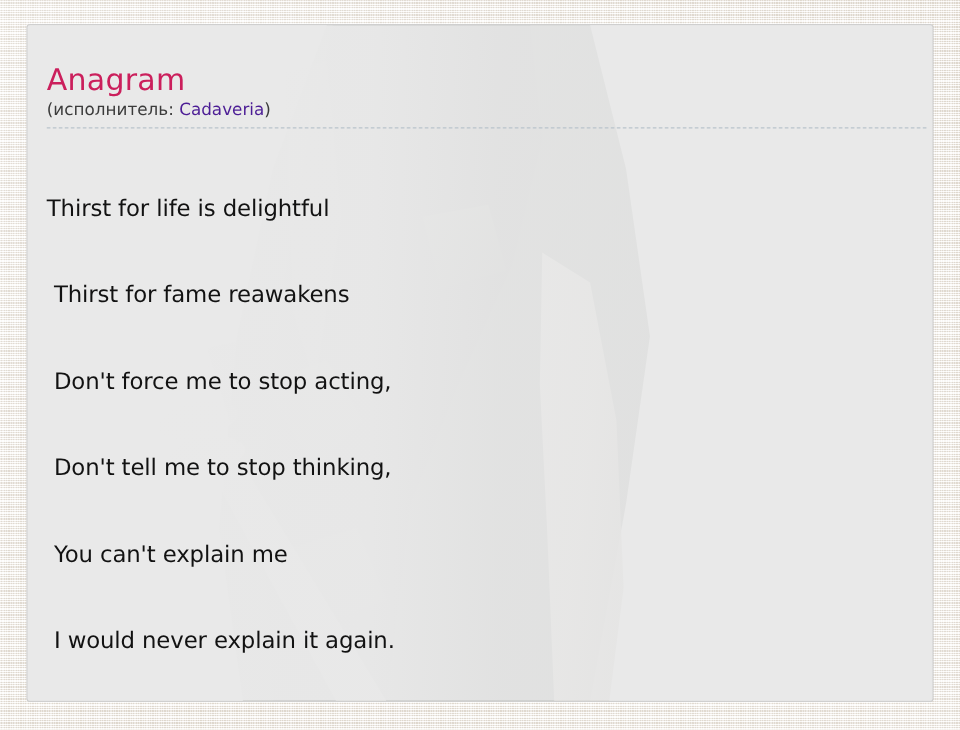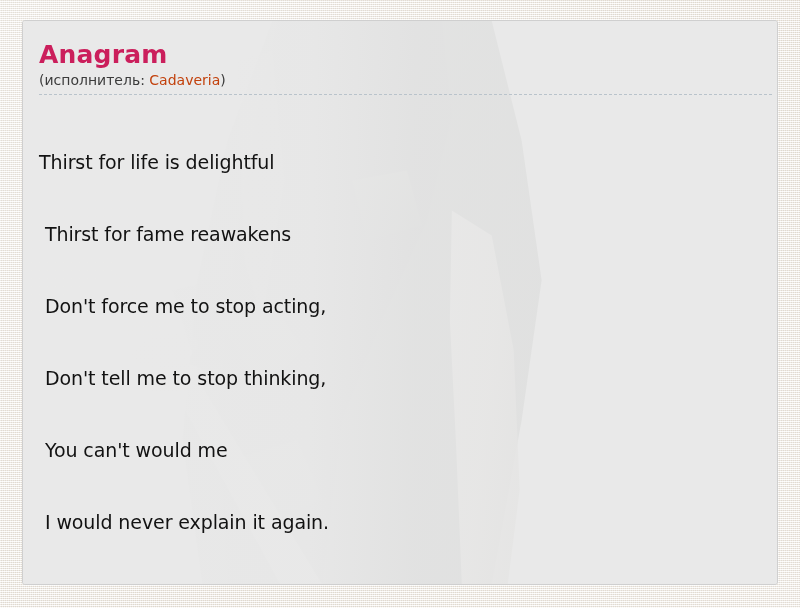--- a/index.html
+++ b/index.html
@@ -71,36 +71,36 @@
   }
 
   #card-content {
     position: relative;
     padding: 16px 14px 0 14px;
   }
 
   
   #song-title {
     font-size: 25px;
-    font-weight: bold;
+    font-weight: normal;
     color: #cb1f5c;
-    margin: 4px 0 2px 2px;
+    margin: 16px 0 2px 2px;
     line-height: 1.1;
     letter-spacing: 0.2px;
   }
 
   #artist-line {
     font-size: 14px;
     color: #3b3b3b;
     margin: 0 0 0 2px;
     line-height: 1.35;
   }
 
   #artist-link {
-    color: #c2410c;
+    color: #4c1d95;
     text-decoration: none;
   }
 
   #header-rule {
     margin: 5px 2px 7px 2px;
     width: 733px;
     height: 0;
     border: 0;
     border-top: 1px dashed #b9c3cb;
   }
@@ -183,21 +183,21 @@
 
     <div id="artist-line"><span>(исполнитель: </span><a id="artist-link" href="#">Cadaveria</a><span>)</span></div>
 
     <hr id="header-rule">
 
     <div id="lyrics-body">
       <div class="lyric-line">Thirst for life is delightful</div>
       <div class="lyric-line"> Thirst for fame reawakens</div>
       <div class="lyric-line"> Don't force me to stop acting,</div>
       <div class="lyric-line"> Don't tell me to stop thinking,</div>
-      <div class="lyric-line"> You can't would me</div>
+      <div class="lyric-line"> You can't explain me</div>
       <div class="lyric-line"> I would never explain it again.</div>
       
       
       
       
       
       
       
       
       

